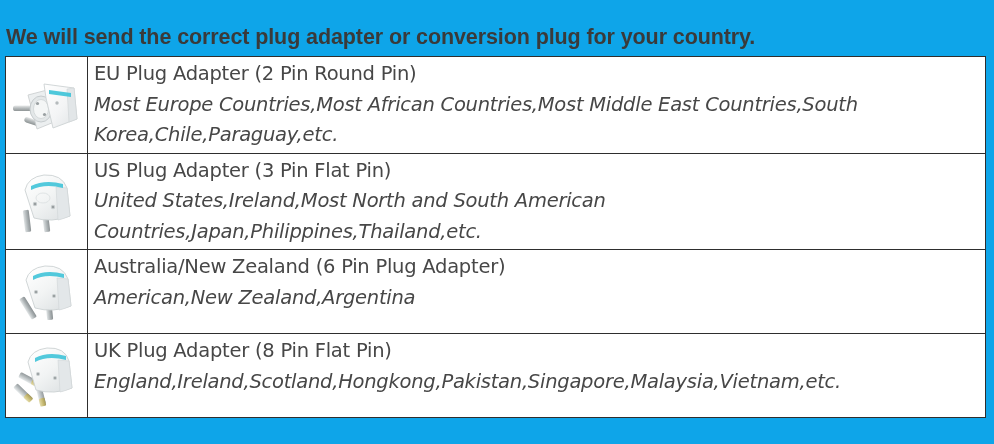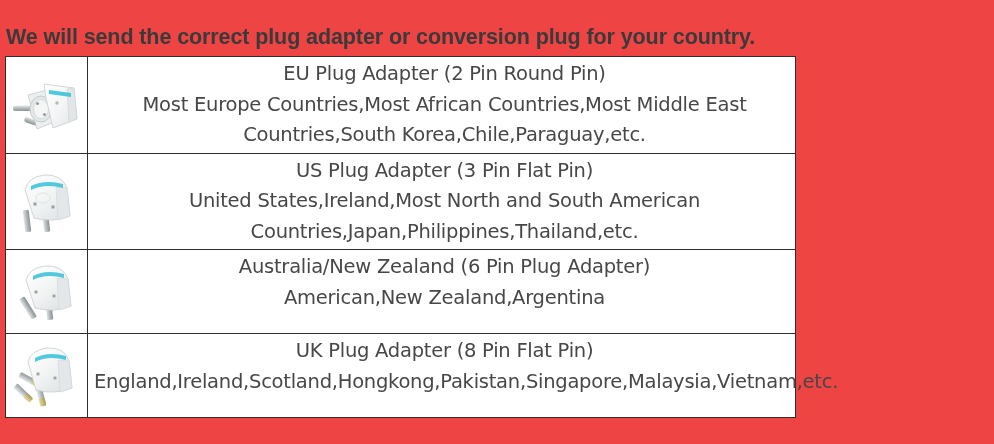--- a/index.html
+++ b/index.html
@@ -10,40 +10,39 @@
   body {
     width: 994px;
     height: 444px;
     font-family: "DejaVu Sans", sans-serif;
     overflow: hidden;
   }
   .page {
     position: relative;
     width: 994px;
     height: 444px;
-    background: #ef4444;
-    text-align: center;
+    background: #0ea5e9;
   }
   .headline {
     position: absolute;
     left: 6px;
     top: 24px;
     font-family: "Liberation Sans", sans-serif;
     font-weight: bold;
     font-size: 21.5px;
     line-height: 26px;
     color: #3a3a3a;
     letter-spacing: -0.1px;
     white-space: nowrap;
   }
   .plug-table {
     position: absolute;
     left: 5px;
     top: 56px;
-    width: 791px;
+    width: 981px;
     border-collapse: collapse;
     table-layout: fixed;
     border-radius: 26px;
   }
   .plug-table td {
     border: 1.5px solid #2e2e2e;
     padding: 0;
     vertical-align: top;
   }
   td.img-cell {
@@ -60,20 +59,21 @@
   .row-title, .row-desc {
     font-family: "DejaVu Sans", sans-serif;
     font-size: 19.5px;
     line-height: 30.5px;
     color: #474747;
     letter-spacing: -0.25px;
     white-space: nowrap;
   }
   .row-desc {
     white-space: normal;
+    font-style: italic;
   }
   .r1 .img-cell { height: 91px; }
   .r2 .img-cell { height: 91px; }
   .r3 .img-cell { height: 83px; }
   .r4 .img-cell { height: 83px; }
 
   
   .plug-svg { display: block; margin: 0 auto; }
 </style>
 </head>

